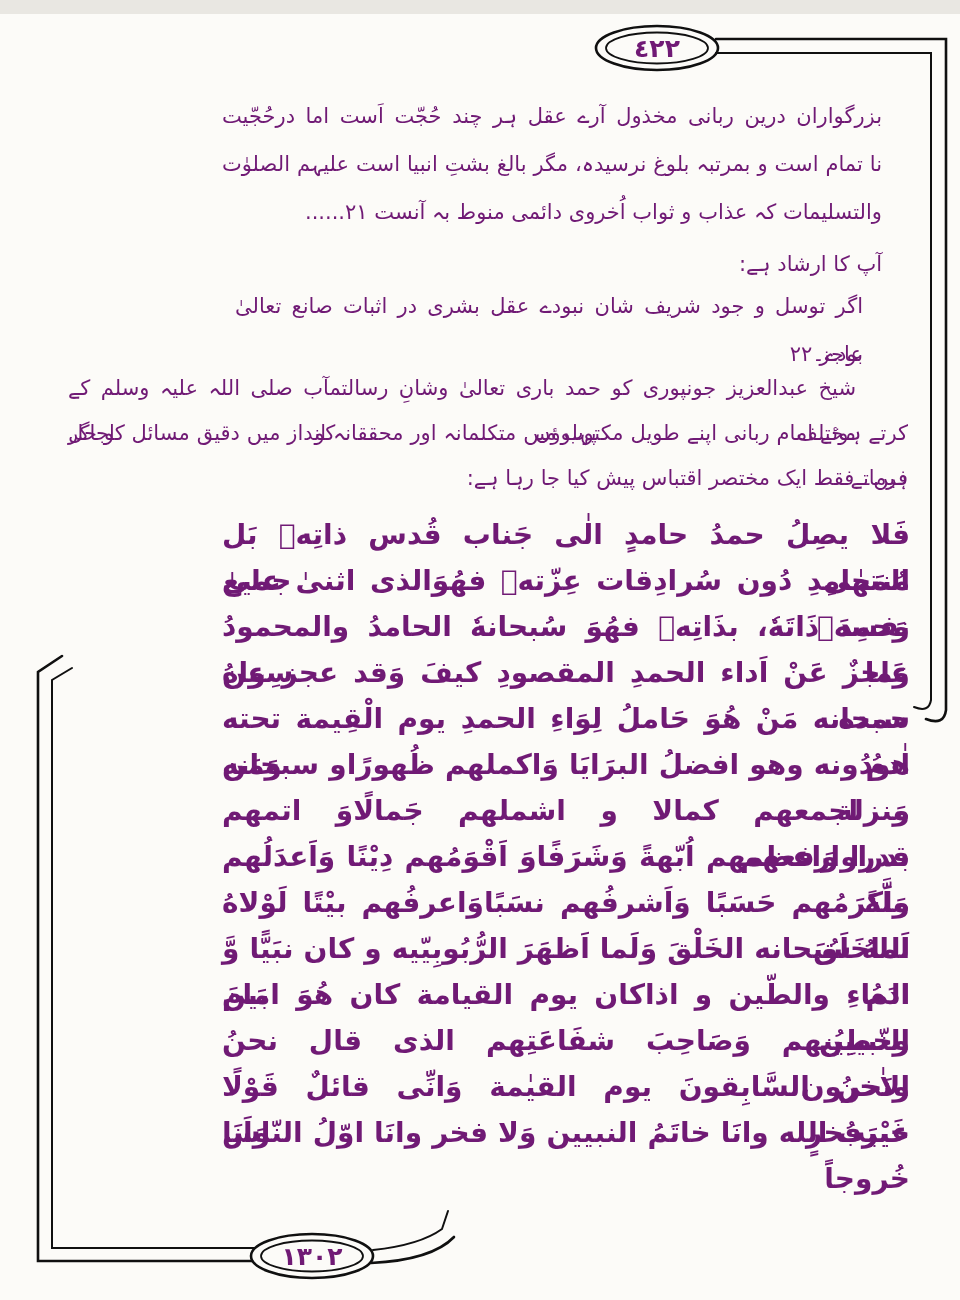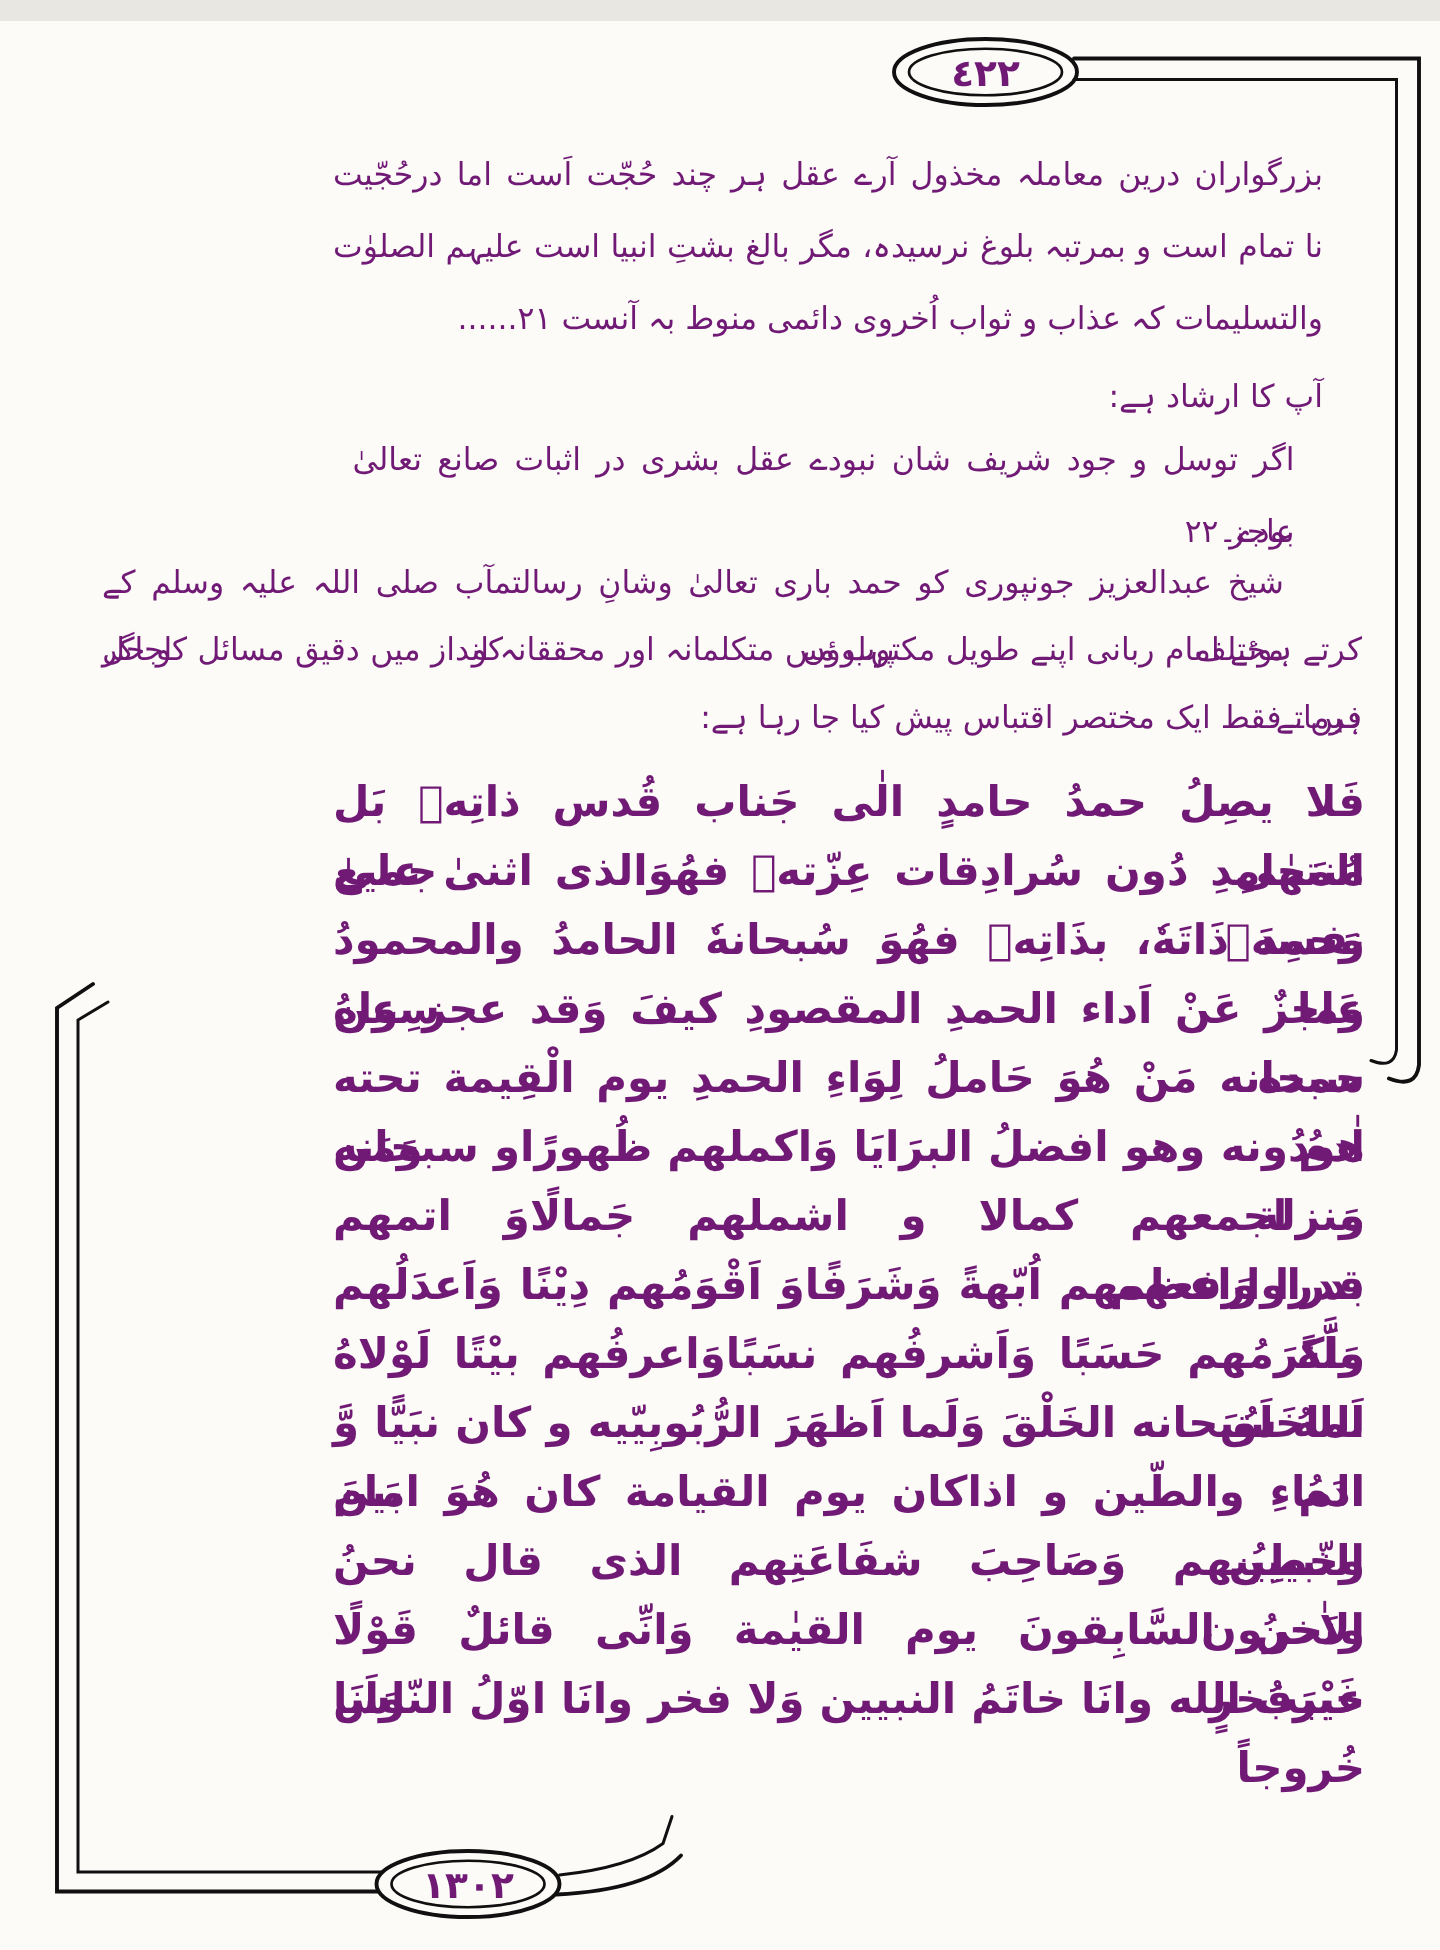--- a/index.html
+++ b/index.html
@@ -97,21 +97,21 @@
 
     <path d="M 373 1236 Q 420 1231 442 1215 L 448 1197" stroke-width="2"></path>
     <path d="M 371 1249 Q 432 1246 454 1223" stroke-width="2.6"></path>
   </svg>
 
   <div class="oval-num top">٤٢٢</div>
 
   <div class="oval-num bottom">١٣٠٢</div>
 
   <div class="block persian-intro">
-    <div class="pline j">بزرگواران درین معاملہ مخذول آرے عقل ہر چند حُجّت اَست اما درحُجّیت</div>
+    <div class="pline j">بزرگواران درین ربانی مخذول آرے عقل ہر چند حُجّت اَست اما درحُجّیت</div>
     <div class="pline j">نا تمام است و بمرتبہ بلوغ نرسیدہ، مگر بالغ بشتِ انبیا است علیہم الصلوٰت</div>
     <div class="pline r">والتسلیمات کہ عذاب و ثواب اُخروی دائمی منوط بہ آنست ۲۱......</div>
   </div>
 
   <div class="block speech-intro">
     <div class="pline r">آپ کا ارشاد ہے:</div>
   </div>
 
   <div class="block quote-block">
     <div class="pline j">اگر توسل و جود شریف شان نبودے عقل بشری در اثبات صانع تعالیٰ عاجز</div>

